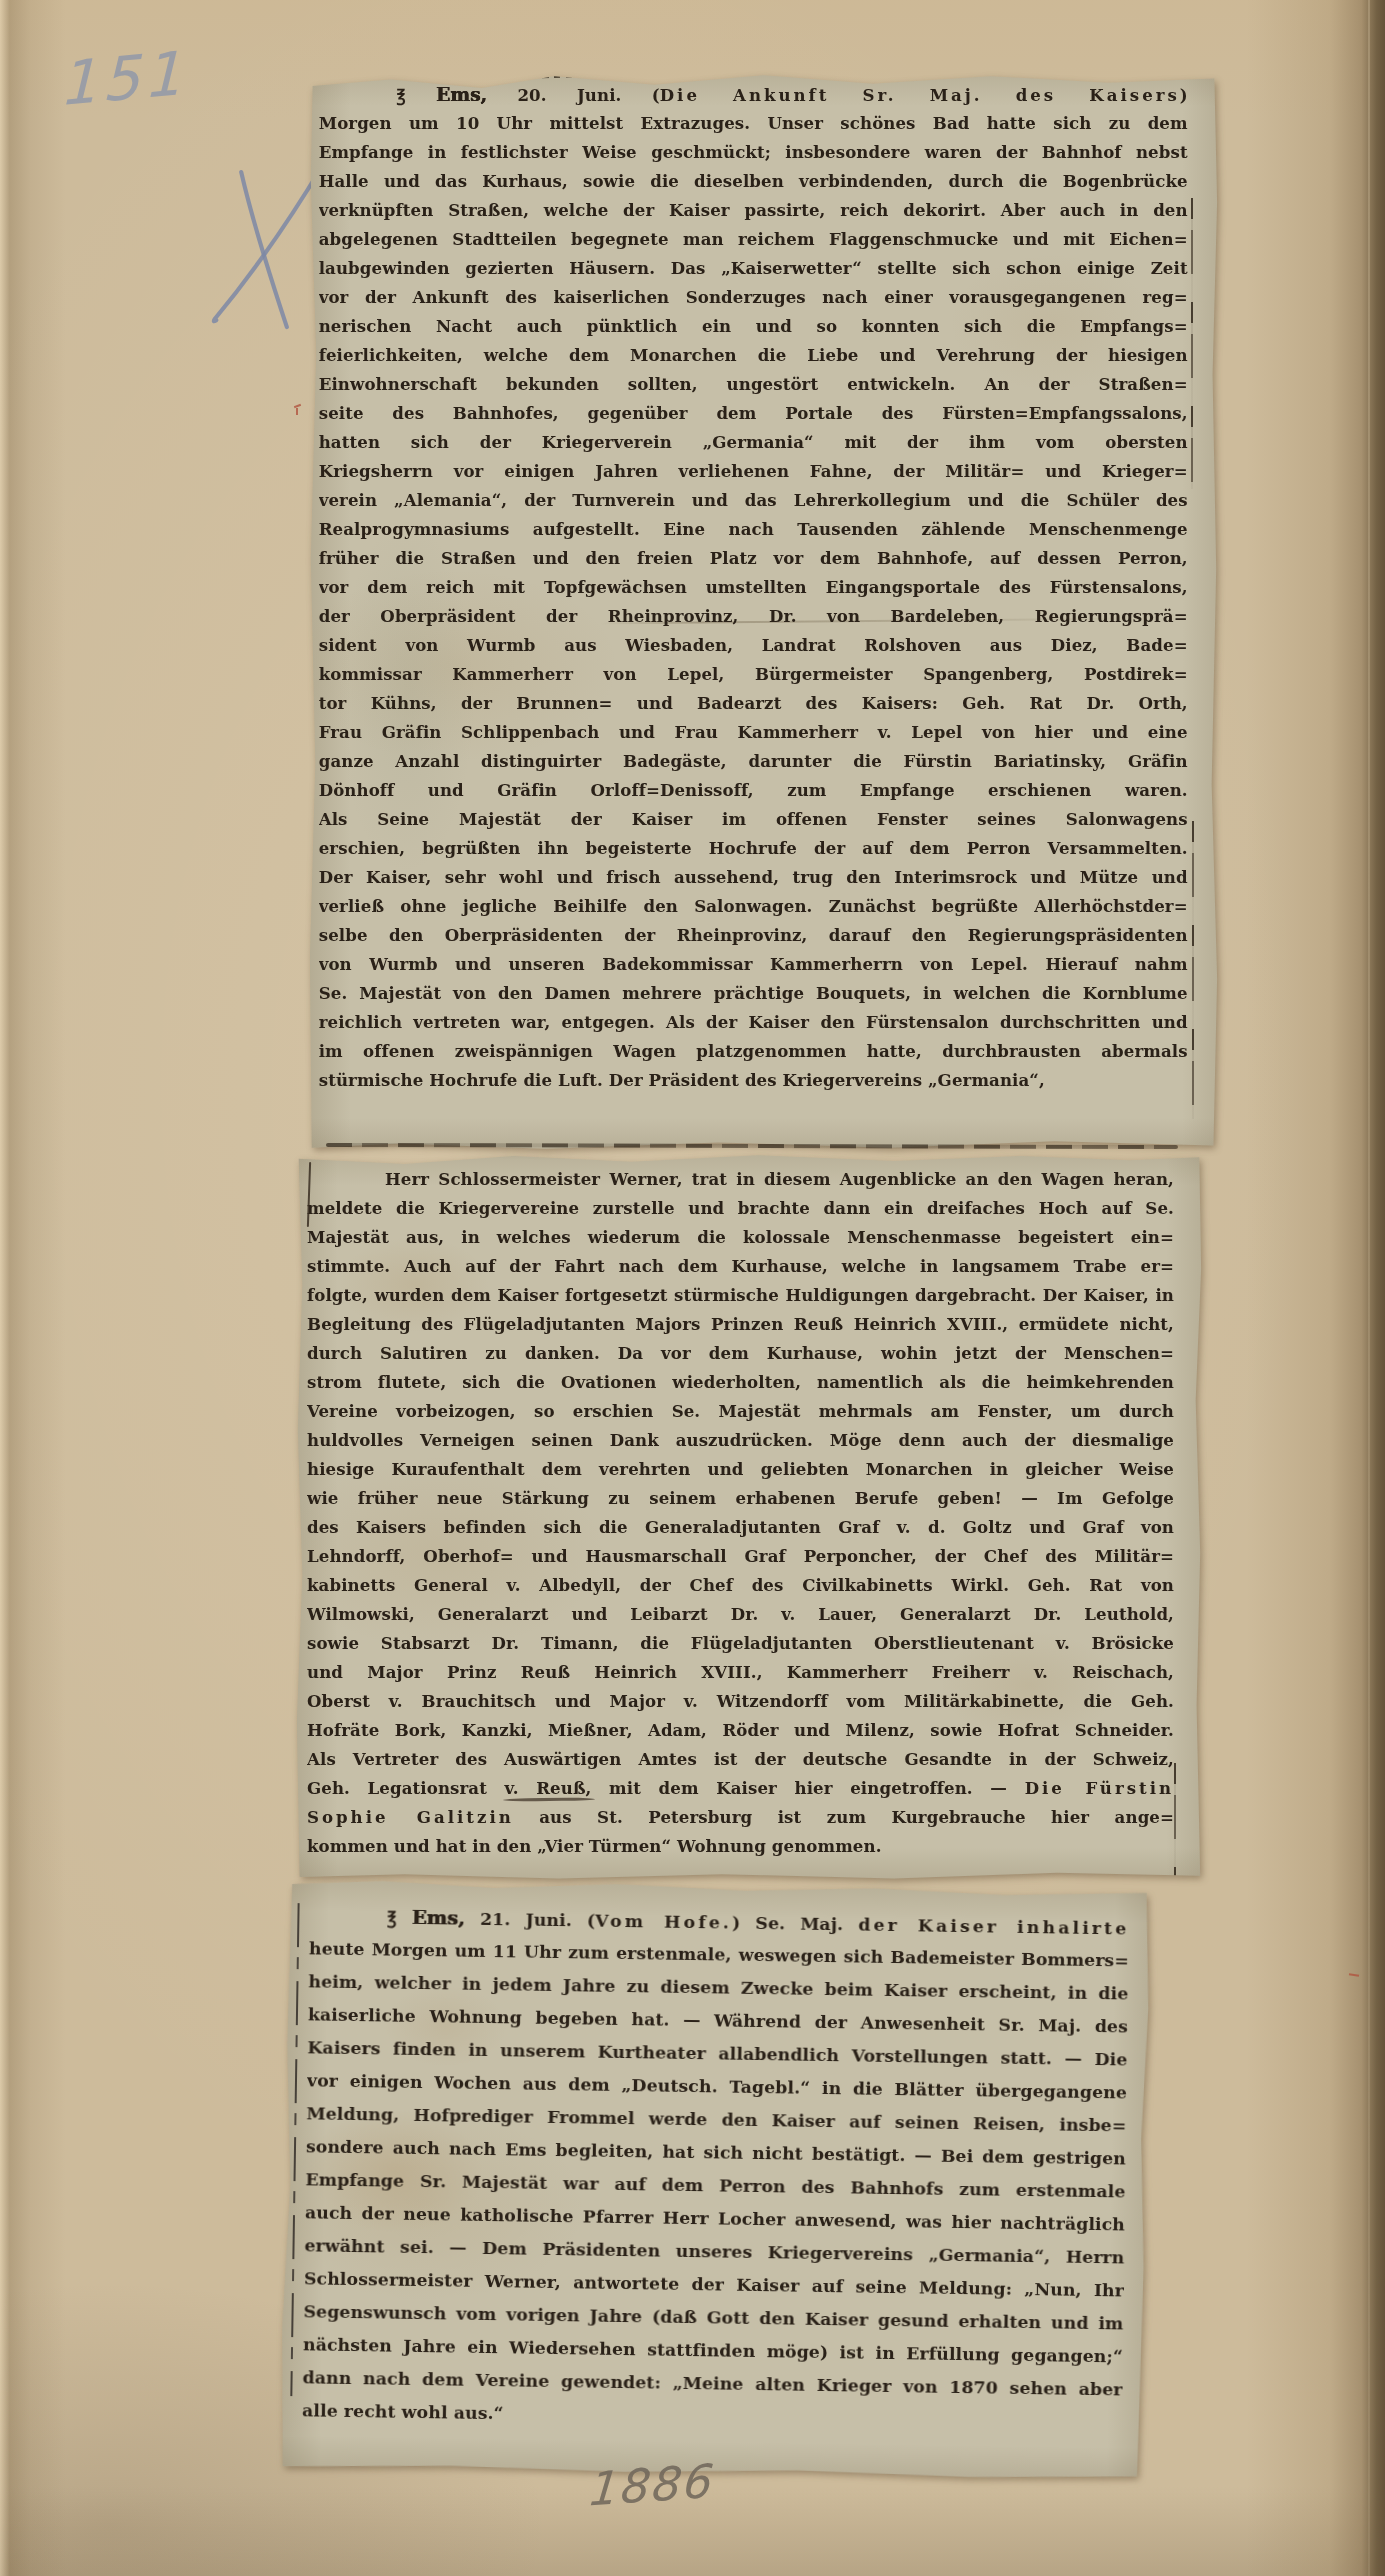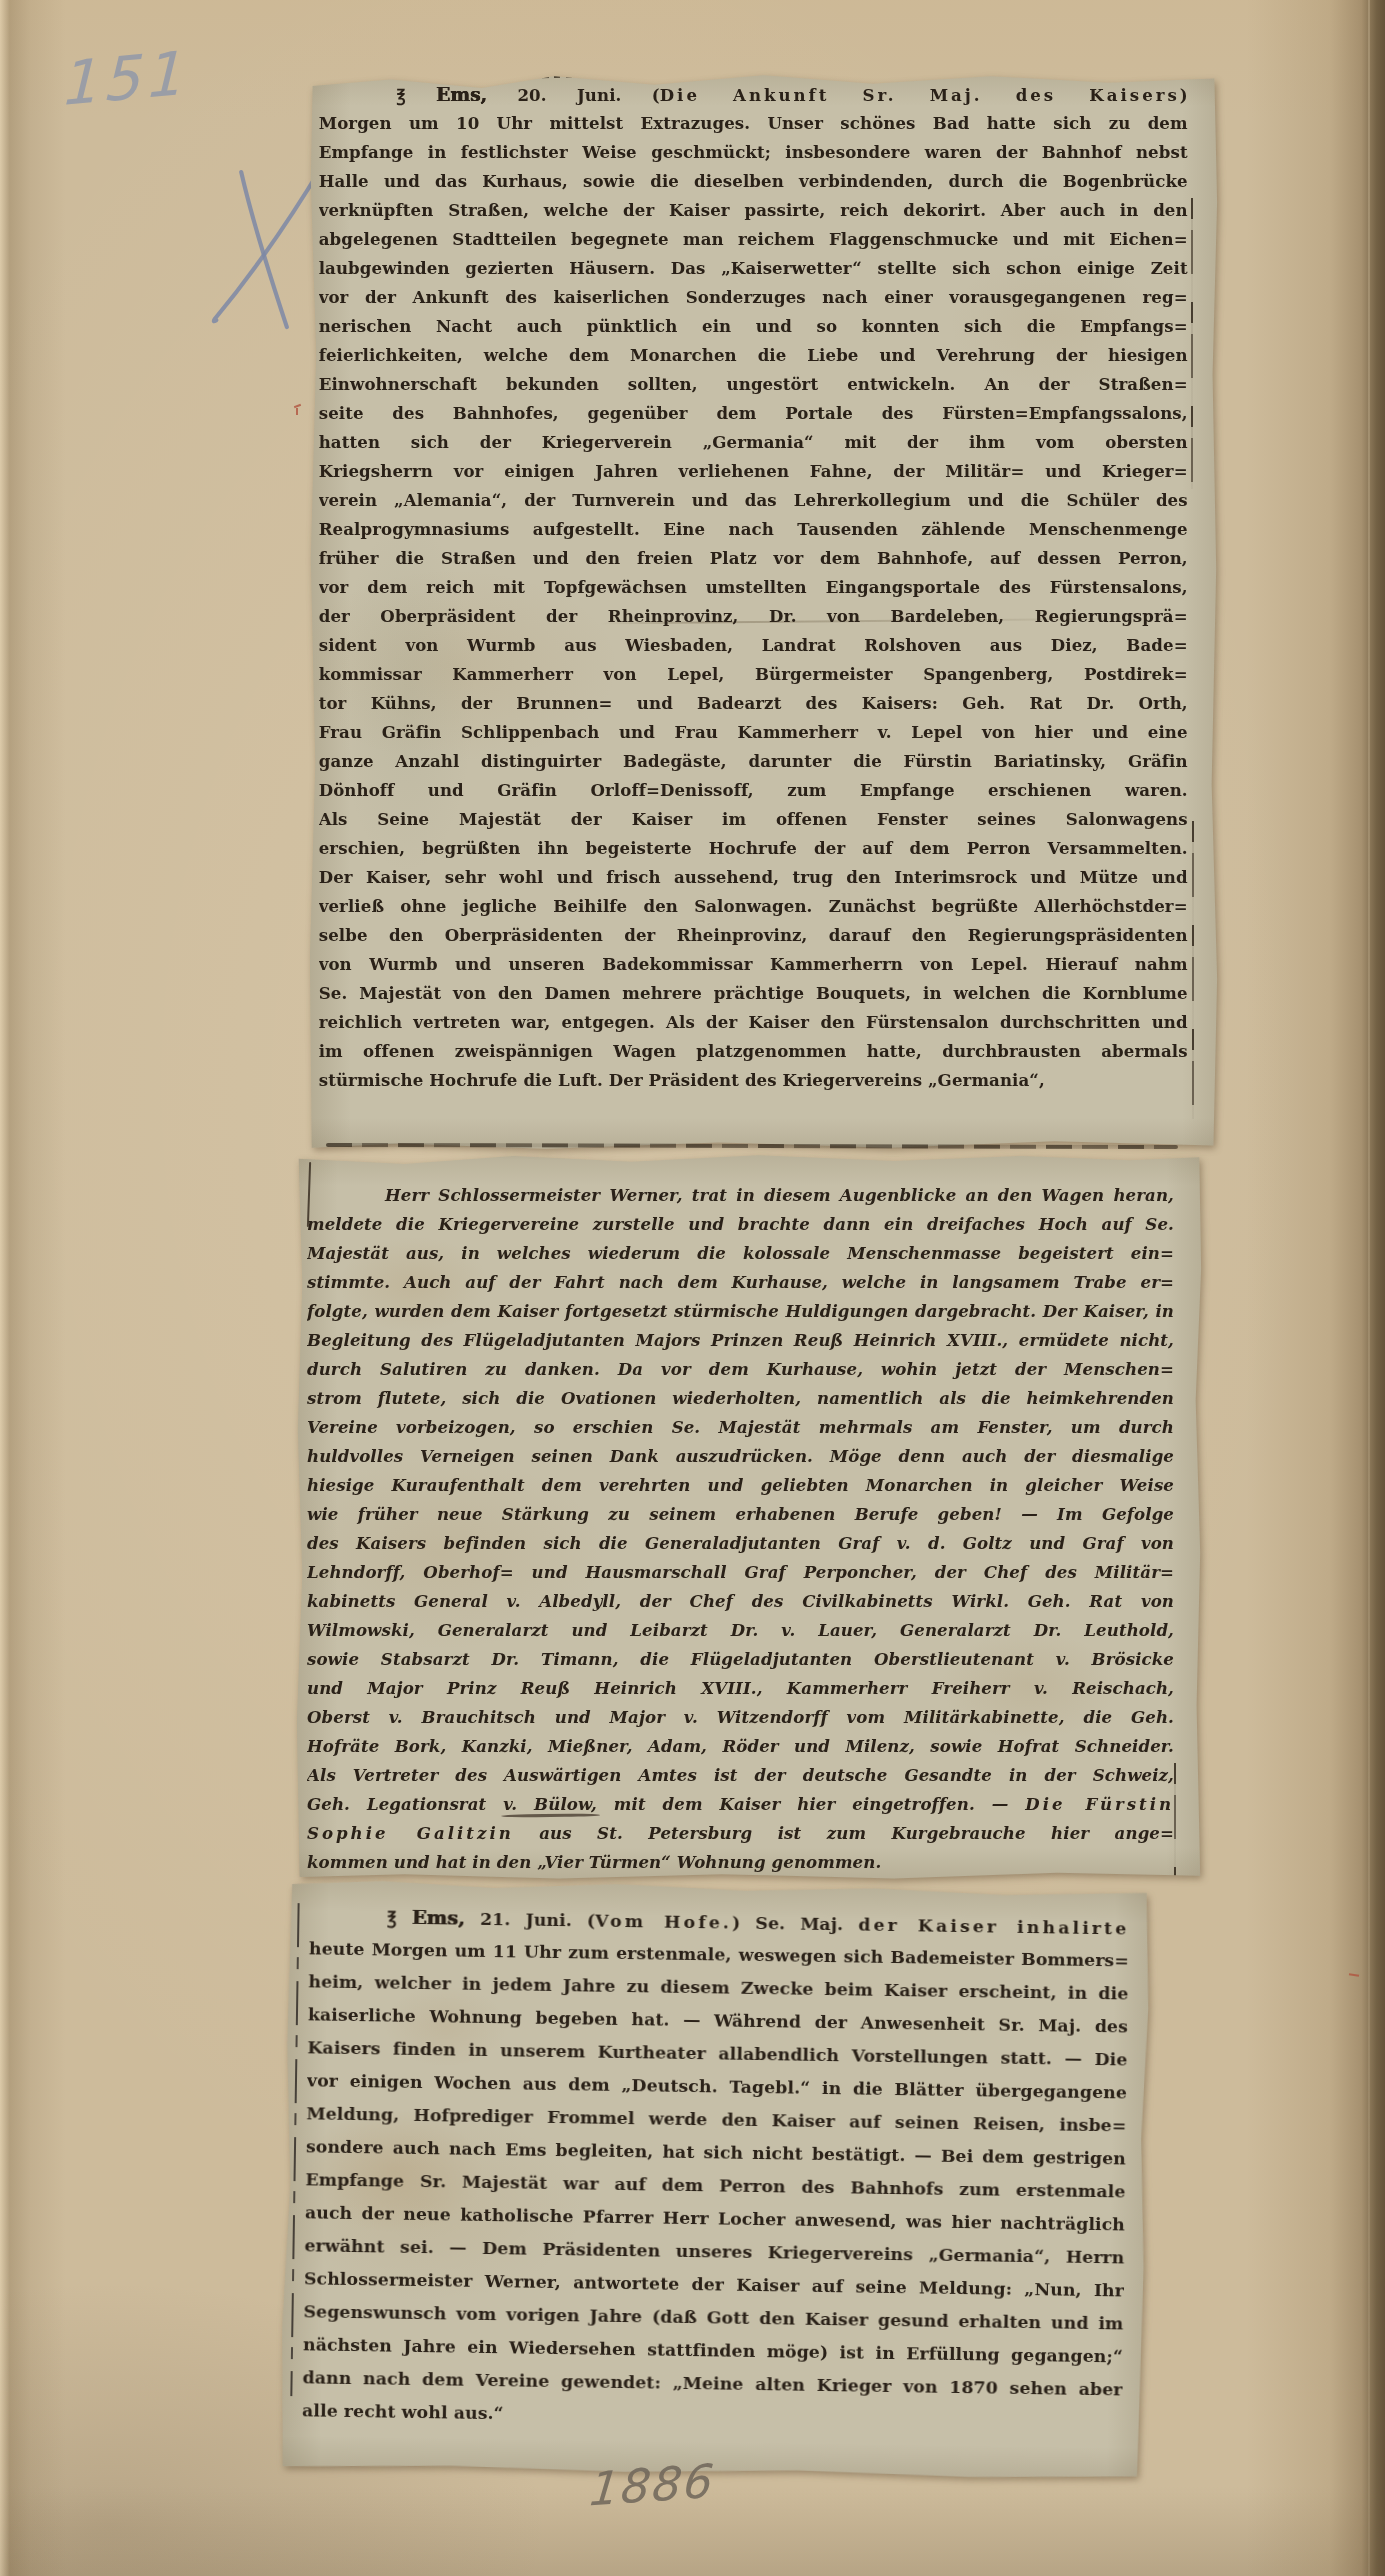--- a/index.html
+++ b/index.html
@@ -90,21 +90,21 @@
 
 <svg style="position:absolute;left:205px;top:161px;" width="125" height="173" viewBox="0 0 180 250">
   <path d="M52 16 Q70 95 118 240" stroke="#7d88a6" stroke-width="6" fill="none" stroke-linecap="round" opacity=".85"></path>
   <path d="M168 9 Q95 130 14 228 Q10 234 16 230" stroke="#7d88a6" stroke-width="6" fill="none" stroke-linecap="round" opacity=".85"></path>
 </svg>
 
 <div class="clipwrap" style="left:296px;top:1153px;width:906px;height:727px;">
   <div class="clip clip2 c12">
     <div class="stain" style="left:42px;top:83px;width:152px;height:97px;background:radial-gradient(ellipse at center, rgba(150,112,55,.12), rgba(150,112,55,0) 70%);"></div>
     <div class="stain" style="right:83px;bottom:139px;width:180px;height:111px;background:radial-gradient(ellipse at center, rgba(140,105,50,.10), rgba(140,105,50,0) 70%);"></div>
-    <div class="coltext" style="left:11px;top:28px;width:867px;font-style:italic;">
+    <div class="coltext" style="left:11px;top:12px;width:867px;">
         <div class="ln first">Herr Schlossermeister Werner, trat in diesem Augenblicke an den Wagen heran,</div>
         <div class="ln">meldete die Kriegervereine zurstelle und brachte dann ein dreifaches Hoch auf Se.</div>
         <div class="ln">Majestät aus, in welches wiederum die kolossale Menschenmasse begeistert ein=</div>
         <div class="ln">stimmte. Auch auf der Fahrt nach dem Kurhause, welche in langsamem Trabe er=</div>
         <div class="ln">folgte, wurden dem Kaiser fortgesetzt stürmische Huldigungen dargebracht. Der Kaiser, in</div>
         <div class="ln">Begleitung des Flügeladjutanten Majors Prinzen Reuß Heinrich XVIII., ermüdete nicht,</div>
         <div class="ln">durch Salutiren zu danken. Da vor dem Kurhause, wohin jetzt der Menschen=</div>
         <div class="ln">strom flutete, sich die Ovationen wiederholten, namentlich als die heimkehrenden</div>
         <div class="ln">Vereine vorbeizogen, so erschien Se. Majestät mehrmals am Fenster, um durch</div>
         <div class="ln">huldvolles Verneigen seinen Dank auszudrücken. Möge denn auch der diesmalige</div>
@@ -112,21 +112,21 @@
         <div class="ln">wie früher neue Stärkung zu seinem erhabenen Berufe geben! — Im Gefolge</div>
         <div class="ln">des Kaisers befinden sich die Generaladjutanten Graf v. d. Goltz und Graf von</div>
         <div class="ln">Lehndorff, Oberhof= und Hausmarschall Graf Perponcher, der Chef des Militär=</div>
         <div class="ln">kabinetts General v. Albedyll, der Chef des Civilkabinetts Wirkl. Geh. Rat von</div>
         <div class="ln">Wilmowski, Generalarzt und Leibarzt Dr. v. Lauer, Generalarzt Dr. Leuthold,</div>
         <div class="ln">sowie Stabsarzt Dr. Timann, die Flügeladjutanten Oberstlieutenant v. Brösicke</div>
         <div class="ln">und Major Prinz Reuß Heinrich XVIII., Kammerherr Freiherr v. Reischach,</div>
         <div class="ln">Oberst v. Brauchitsch und Major v. Witzendorff vom Militärkabinette, die Geh.</div>
         <div class="ln">Hofräte Bork, Kanzki, Mießner, Adam, Röder und Milenz, sowie Hofrat Schneider.</div>
         <div class="ln">Als Vertreter des Auswärtigen Amtes ist der deutsche Gesandte in der Schweiz,</div>
-        <div class="ln">Geh. Legationsrat <span class="hand-underline">v. Bülow,</span> mit dem Kaiser hier eingetroffen. — <span class="sperr">Die Fürstin</span></div>
+        <div class="ln">Geh. Legationsrat <span class="hand-underline">v. Reuß,</span> mit dem Kaiser hier eingetroffen. — <span class="sperr">Die Fürstin</span></div>
         <div class="ln"><span class="sperr">Sophie Galitzin</span> aus St. Petersburg ist zum Kurgebrauche hier ange=</div>
         <div class="ln lastln">kommen und hat in den „Vier Türmen“ Wohnung genommen.</div>
       </div>
     <div class="printrule" style="right:26px;top:610px;height:118px;"></div>
   </div>
 </div>
 <div class="penstroke" style="left:308px;top:1162px;height:65px;transform:rotate(2deg);"></div>
 
 <div class="clipwrap" style="left:309px;top:73px;width:909px;height:1078px;">
   <div class="clip clip1 c12">

